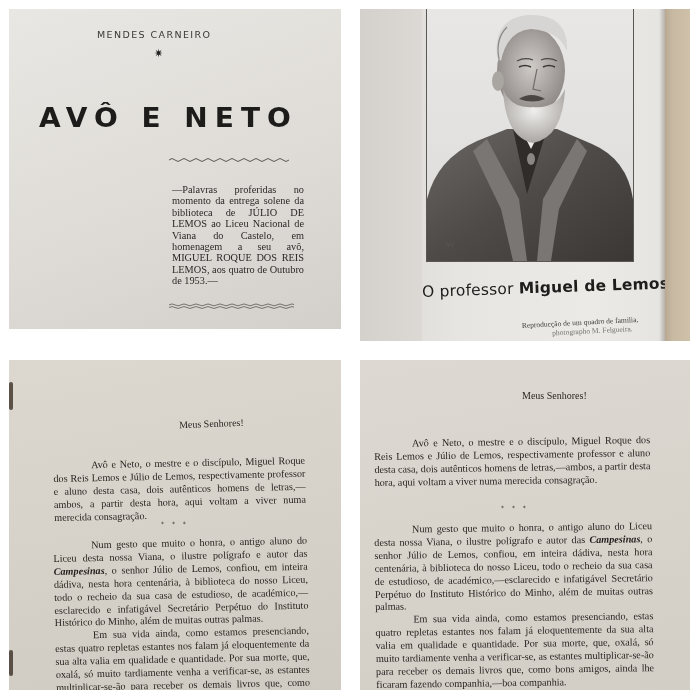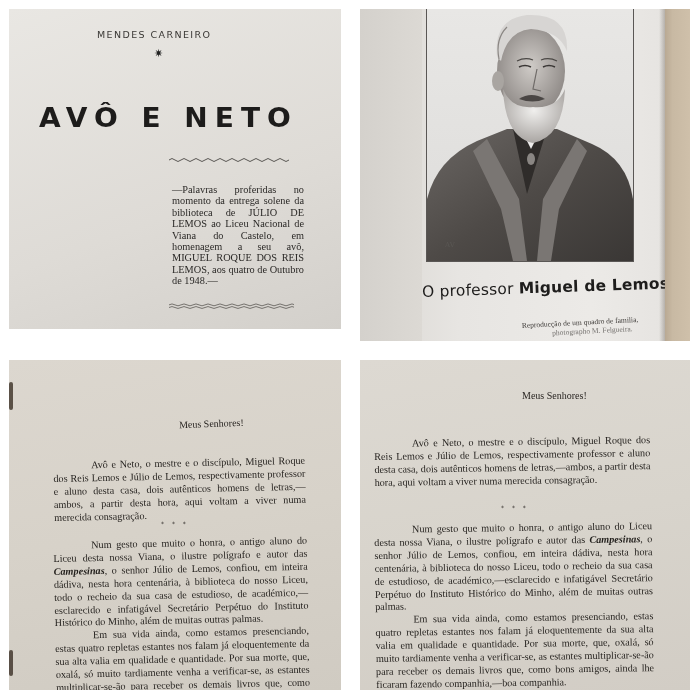--- a/index.html
+++ b/index.html
@@ -68,21 +68,21 @@
 </head>
 <body>
 
 <div class="panel" id="p1">
   <div class="author">MENDES CARNEIRO</div>
   <div class="star">✷</div>
   <div class="title">AVÔ E NETO</div>
   <svg class="wavy wavy1" viewBox="0 0 120 6" preserveAspectRatio="none">
     <path d="M0 3 Q3 0 6 3 T12 3 T18 3 T24 3 T30 3 T36 3 T42 3 T48 3 T54 3 T60 3 T66 3 T72 3 T78 3 T84 3 T90 3 T96 3 T102 3 T108 3 T114 3 T120 3" fill="none" stroke="#4a4744" stroke-width="0.9"></path>
   </svg>
-  <div class="dedication">—Palavras proferidas no momento da entrega solene da biblioteca de JÚLIO DE LEMOS ao Liceu Nacional de Viana do Castelo, em homenagem a seu avô, MIGUEL ROQUE DOS REIS LEMOS, aos quatro de Outubro de 1948.—</div>
+  <div class="dedication">—Palavras proferidas no momento da entrega solene da biblioteca de JÚLIO DE LEMOS ao Liceu Nacional de Viana do Castelo, em homenagem a seu avô, MIGUEL ROQUE DOS REIS LEMOS, aos quatro de Outubro de 1953.—</div>
   <svg class="wavy wavy2" viewBox="0 0 125 8" preserveAspectRatio="none">
     <path d="M0 2.5 Q3 0 6 2.5 T12 2.5 T18 2.5 T24 2.5 T30 2.5 T36 2.5 T42 2.5 T48 2.5 T54 2.5 T60 2.5 T66 2.5 T72 2.5 T78 2.5 T84 2.5 T90 2.5 T96 2.5 T102 2.5 T108 2.5 T114 2.5 T120 2.5 T126 2.5" fill="none" stroke="#4a4744" stroke-width="0.8"></path>
     <path d="M0 6 Q3 3.5 6 6 T12 6 T18 6 T24 6 T30 6 T36 6 T42 6 T48 6 T54 6 T60 6 T66 6 T72 6 T78 6 T84 6 T90 6 T96 6 T102 6 T108 6 T114 6 T120 6 T126 6" fill="none" stroke="#4a4744" stroke-width="0.8"></path>
   </svg>
 </div>
 
 <div class="panel" id="p2">
   <div class="page-left-edge"></div>
   <div class="portrait">
     <svg width="206" height="252" viewBox="0 0 206 252">

